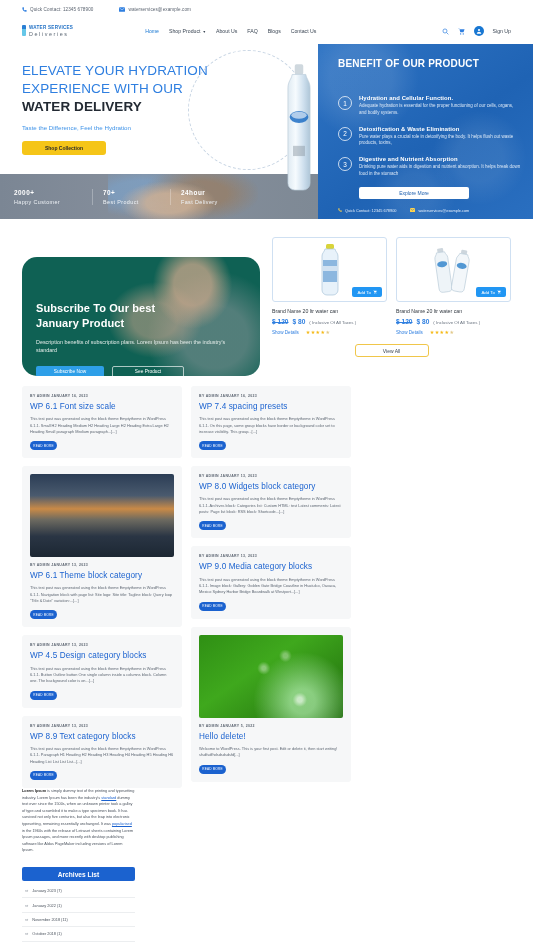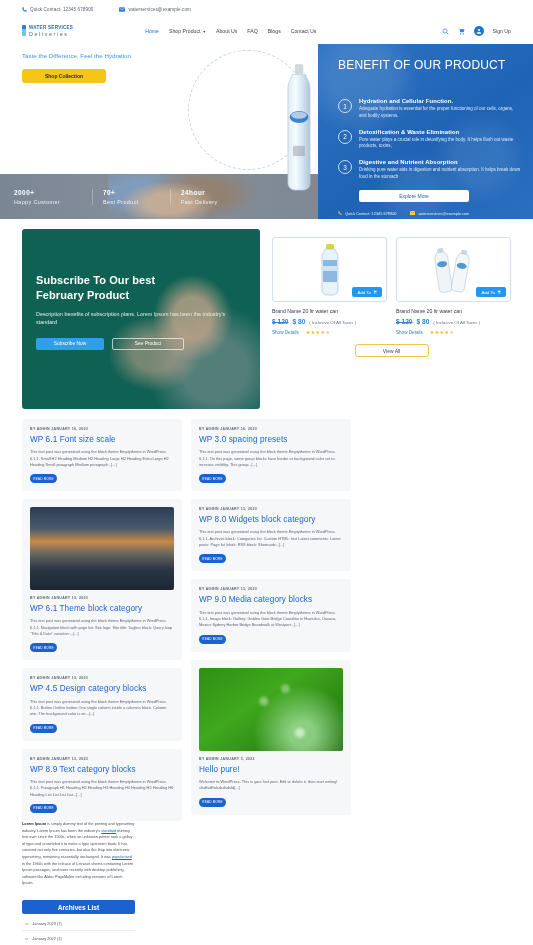--- a/index.html
+++ b/index.html
@@ -77,41 +77,42 @@
   
   .benefits {
     position:absolute; left:318px; top:0; width:215px; height:175px;
     background:
       radial-gradient(circle at 20% 20%, rgba(255,255,255,.10) 0 14%, transparent 26%),
       radial-gradient(circle at 75% 65%, rgba(255,255,255,.08) 0 12%, transparent 24%),
       radial-gradient(circle at 45% 85%, rgba(255,255,255,.07) 0 10%, transparent 22%),
       linear-gradient(145deg,#2f74c4 0%,#1f63b4 55%,#2a6fc0 100%);
     padding:14px 12px 0 20px; color:#fff;
   }
-  .benefits h2 { font-size:12px; font-weight:normal; letter-spacing:.2px; margin-bottom:26px; }
+  .benefits h2 { font-size:10px; font-weight:bold; letter-spacing:.2px; margin-bottom:26px; }
   .b-row { display:flex; gap:7px; margin-bottom:9px; }
   .b-num {
     min-width:14px; width:14px; height:14px; border-radius:50%;
     border:1px solid rgba(255,255,255,.75); display:flex; align-items:center; justify-content:center;
     font-size:6.4px; margin-top:1px;
   }
   .b-t { font-size:5.9px; font-weight:bold; letter-spacing:.1px; }
   .b-d { font-size:4.5px; line-height:1.5; color:#dbe8f7; margin-top:2px; }
   .btn-explore {
     margin:4px 0 0 21px; width:110px; height:12px; background:#fff; border:none; border-radius:2px;
     color:#1d5fae; font-size:5px; display:flex; align-items:center; justify-content:center; cursor:pointer;
   }
   .b-contact { display:flex; gap:14px; margin:9px 0 0 0; }
   .b-contact div { display:flex; align-items:center; gap:3px; font-size:3.9px; color:#e4eefb; }
 
   
   .mid { display:flex; padding:10px 22px 0 22px; gap:12px; }
   .subscribe {
-    width:243px; height:180px; background:#0f6154; border-radius:3px; position:relative; overflow:hidden;
+    width:243px; height:119px; background:#0f6154; border-radius:15px; position:relative; overflow:hidden;
     padding:44px 0 0 14px;
+    margin-top:28px;
   }
   .subscribe::after {
     content:""; position:absolute; right:0; bottom:0; width:150px; height:140px;
     background:
       radial-gradient(ellipse at 55% 35%, rgba(205,168,140,.75) 0 16%, transparent 34%),
       radial-gradient(ellipse at 30% 60%, rgba(200,165,140,.55) 0 15%, transparent 32%),
       radial-gradient(ellipse at 70% 72%, rgba(150,155,160,.5) 0 22%, transparent 46%);
   }
   .subscribe > * { position:relative; z-index:2; }
   .subscribe h3 { font-size:11px; color:#fff; line-height:1.36; letter-spacing:.1px; width:160px; }
@@ -246,20 +247,25 @@
             <path d="M2 15c0-3.3 2.7-5.2 6-5.2s6 1.9 6 5.2z"></path>
           </svg>
       </span>
       <span class="signup">Sign Up</span>
     </div>
   </div>
 
   <div class="hero">
     <div class="hero-left">
       <div class="hero-arc"></div>
+      <h1>
+        <span class="blue">ELEVATE YOUR HYDRATION</span><br>
+        <span class="blue">EXPERIENCE WITH OUR</span><br>
+        <span class="dark">WATER DELIVERY</span>
+      </h1>
       <div class="hero-sub">Taste the Difference, Feel the Hydration</div>
       <button class="btn-shop">Shop Collection</button>
     </div>
 
     <svg class="hero-bottle" viewBox="0 0 40 150">
       <defs>
         <linearGradient id="gb" x1="0" y1="0" x2="1" y2="0">
           <stop offset="0" stop-color="#dfeaf2"></stop>
             <stop offset=".35" stop-color="#f6fbfe"></stop>
           <stop offset=".7" stop-color="#cfe0ee"></stop>
@@ -335,21 +341,21 @@
           <span>waterservices@example.com</span>
         </div>
       </div>
     </div>
   </div>
 
   <div class="mid">
     <div class="subscribe">
       <h3>
         <span>Subscribe To Our best</span><br>
-        <span>February Product</span>
+        <span>January Product</span>
       </h3>
       <p>Description benefits of subscription plans. Lorem Ipsum has been the industry's standard</p>
       <div class="sub-btns">
         <button class="btn-sub">Subscribe Now</button>
         <button class="btn-see">See Product</button>
       </div>
     </div>
 
     <div class="featured">
       <div class="prod-grid" id="products-root">
@@ -445,40 +451,40 @@
           <div class="card">
             <div class="byline">BY ADMIN   JANUARY 13, 2023</div>
             <h4>WP 8.9 Text category blocks</h4>
             <div class="excerpt">This test post was generated using the block theme Emptytheme in WordPress 6.1.1. Paragraph H1 Heading H2 Heading H3 Heading H4 Heading H5 Heading H6 Heading List List List List...[...]</div>
             <button class="btn-read">READ MORE</button>
           </div>
         </div>
       <div class="bcol" id="bcol-right">
           <div class="card">
             <div class="byline">BY ADMIN   JANUARY 16, 2023</div>
-            <h4>WP 3.0 spacing presets</h4>
+            <h4>WP 7.4 spacing presets</h4>
             <div class="excerpt">This test post was generated using the block theme Emptytheme in WordPress 6.1.1. On this page, some group blocks have border or background color set to increase visibility. This group...[...]</div>
             <button class="btn-read">READ MORE</button>
           </div>
           <div class="card">
             <div class="byline">BY ADMIN   JANUARY 13, 2023</div>
             <h4>WP 8.0 Widgets block category</h4>
             <div class="excerpt">This test post was generated using the block theme Emptytheme in WordPress 6.1.1. Archives block: Categories list: Custom HTML: test Latest comments: Latest posts: Page list block: RSS block: Shortcode...[...]</div>
             <button class="btn-read">READ MORE</button>
           </div>
           <div class="card">
             <div class="byline">BY ADMIN   JANUARY 13, 2023</div>
             <h4>WP 9.0 Media category blocks</h4>
             <div class="excerpt">This test post was generated using the block theme Emptytheme in WordPress 6.1.1. Image block: Gallery: Golden Gate Bridge Coastline in Huatulco, Oaxaca, Mexico Sydney Harbor Bridge Boardwalk at Westport...[...]</div>
             <button class="btn-read">READ MORE</button>
           </div>
           <div class="card">
             <div class="thumb leaf"></div>
             <div class="byline">BY ADMIN   JANUARY 5, 2022</div>
-            <h4>Hello pure!</h4>
+            <h4>Hello delete!</h4>
             <div class="excerpt">Welcome to WordPress. This is your first post. Edit or delete it, then start writing! sfsdfsdfhdsdsdsdsfd[...]</div>
             <button class="btn-read">READ MORE</button>
           </div>
         </div>
     </div>
     <div class="sidebar">
       <div class="side-text" id="side-text"><b>Lorem Ipsum</b> is simply dummy text of the printing and typesetting industry. Lorem Ipsum has been the industry's <a href="#">standard</a> dummy text ever since the 1500s, when an unknown printer took a galley of type and scrambled it to make a type specimen book. It has survived not only five centuries, but also the leap into electronic typesetting, remaining essentially unchanged. It was <a href="#">popularised</a> in the 1960s with the release of Letraset sheets containing Lorem Ipsum passages, and more recently with desktop publishing software like Aldus PageMaker including versions of Lorem Ipsum.</div>
       <div class="arch-head">Archives List</div>
       <ul class="arch-list" id="arch-root">
           <li>

